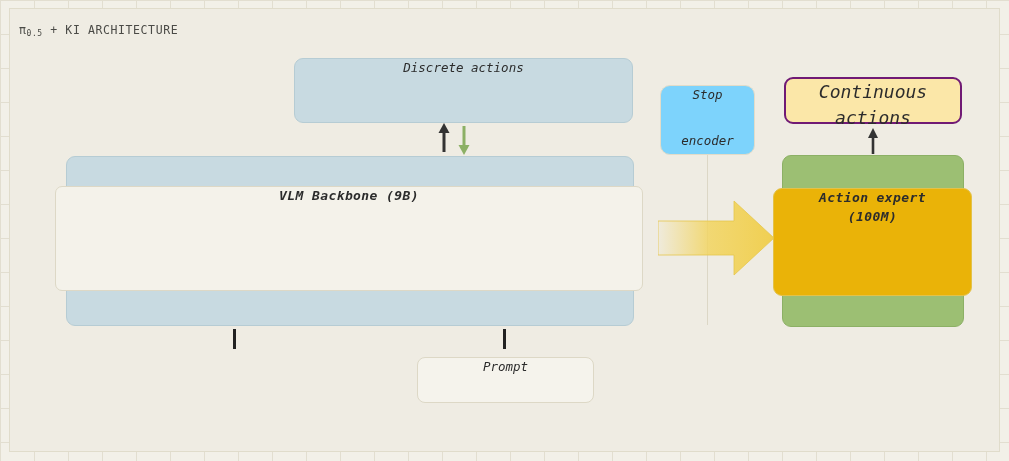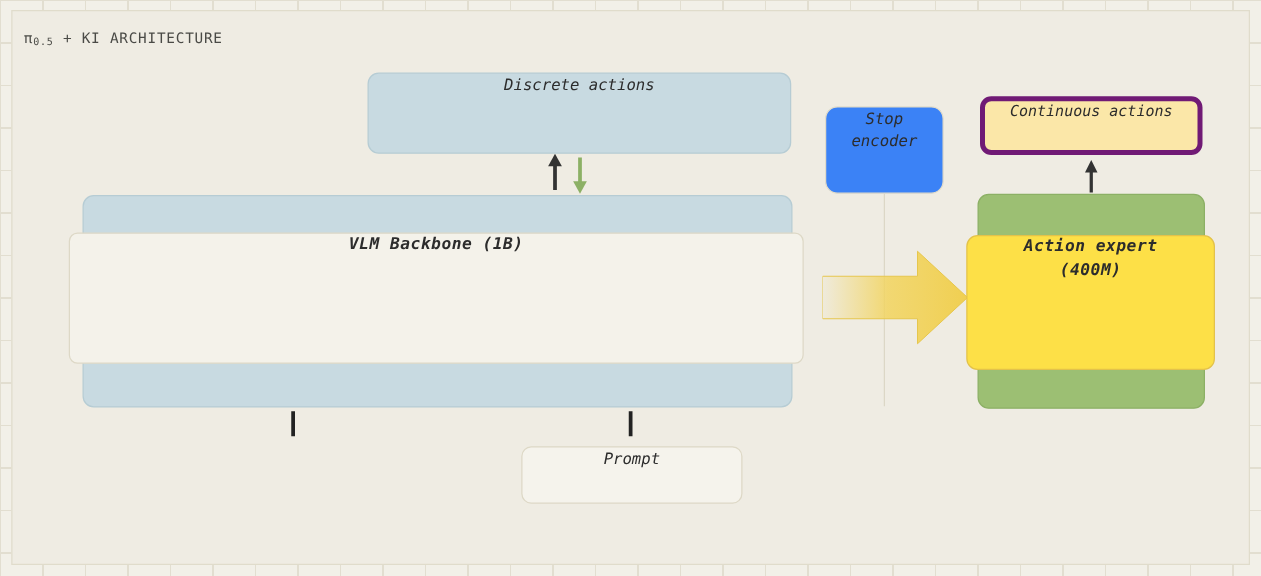--- a/index.html
+++ b/index.html
@@ -120,54 +120,55 @@
     border-radius: 8px;
     font-size: 12.5px;
   }
 
   
   #stopgrad {
     left: 650px;
     top: 76px;
     width: 95px;
     height: 70px;
-    background: #3b82f6;
+    background: #7dd3fc;
     border: 1px solid #e2dcc9;
     border-radius: 10px;
     font-size: 12.5px;
+    gap: 28px;
   }
 
   
   #continuous {
     left: 774px;
     top: 68px;
     width: 178px;
     height: 47px;
     background: #fbe7a8;
-    border: 4px solid #701a75;
-    border-radius: 9px;
-    font-size: 12px;
+    border: 2px solid #701a75;
+    border-radius: 9px;
+    font-size: 18px;
   }
 
   
   #expert-back {
     left: 772px;
     top: 146px;
     width: 182px;
     height: 172px;
     background: #9cbf73;
     border: 1px solid #8cb065;
     border-radius: 9px;
   }
   #expert-front {
     left: 763px;
     top: 179px;
     width: 199px;
     height: 108px;
-    background: #fde047;
+    background: #eab308;
     border: 1px solid #e3c24a;
     border-radius: 9px;
     font-size: 13px;
     font-weight: bold;
     letter-spacing: 0.4px;
   }
 
   
   .vline {
     position: absolute;
@@ -203,21 +204,21 @@
         <polygon points="9,2 3.5,12 14.5,12" fill="#333333"></polygon>
       </g>
       <g>
         <line x1="29" y1="5" x2="29" y2="27" stroke="#8cb065" stroke-width="3"></line>
         <polygon points="29,34 23.5,24 34.5,24" fill="#8cb065"></polygon>
       </g>
     </svg>
 
     <div class="node" id="vlm-back"></div>
     <div class="node" id="vlm-front">
-      <span>VLM Backbone (1B)</span>
+      <span>VLM Backbone (9B)</span>
     </div>
 
     <div class="vline" style="left:223px; top:320px; width:3px; height:20px;"></div>
     <div class="vline" style="left:493px; top:320px; width:3px; height:20px;"></div>
 
     <div class="node" id="prompt">
       <span>Prompt</span>
     </div>
 
     <div class="thinline" style="left:697px; top:146px; height:170px;"></div>
@@ -242,17 +243,17 @@
     </div>
 
     <svg class="arrow-svg" style="left:855px; top:118px;" width="16" height="28">
       <line x1="8" y1="27" x2="8" y2="8" stroke="#333333" stroke-width="2.6"></line>
       <polygon points="8,1 3,11 13,11" fill="#333333"></polygon>
     </svg>
 
     <div class="node" id="expert-back"></div>
     <div class="node" id="expert-front">
       <span class="label-line">Action expert</span>
-      <span class="label-line">(400M)</span>
+      <span class="label-line">(100M)</span>
     </div>
 
   </div>
 </div>
 
 </body></html>

